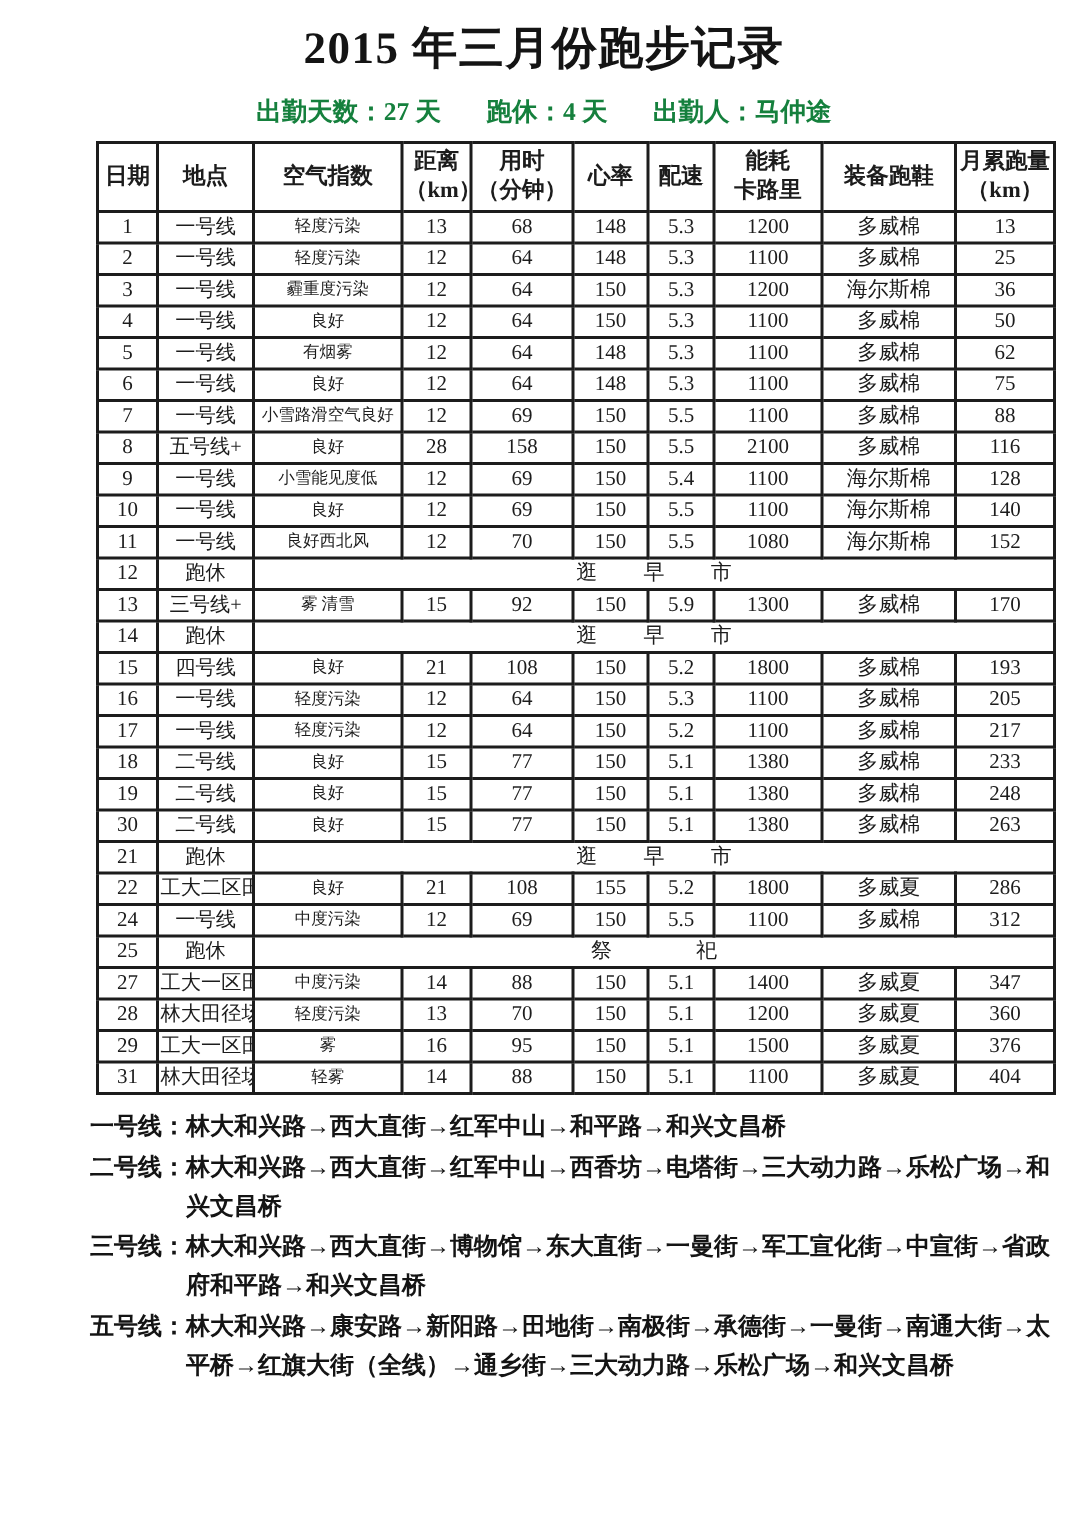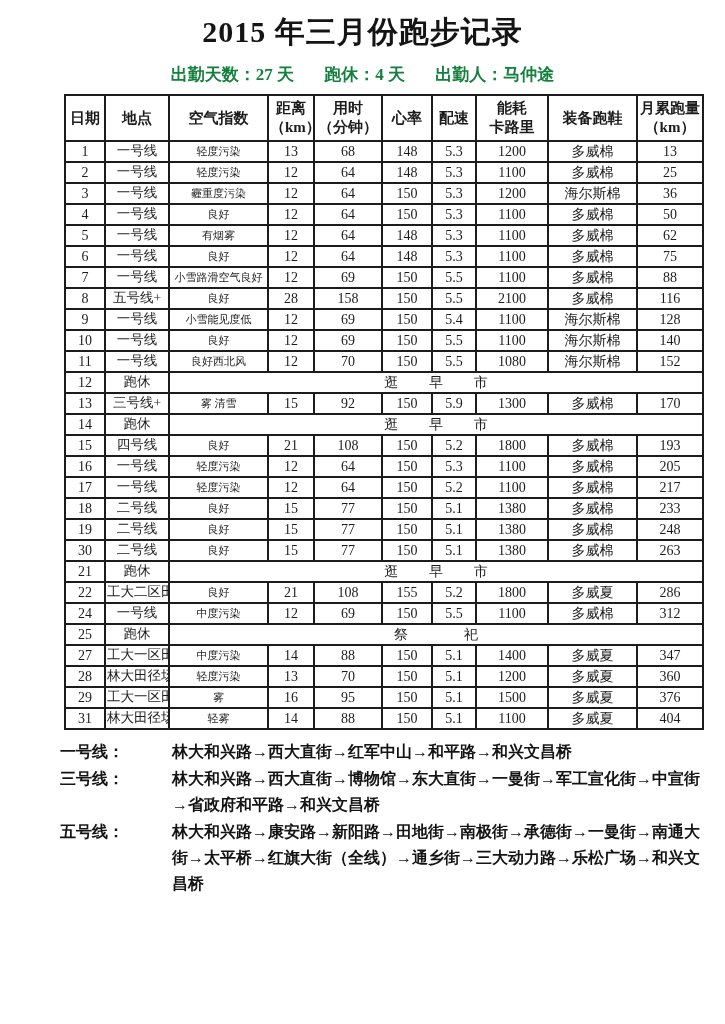--- a/index.html
+++ b/index.html
@@ -61,21 +61,21 @@
   td.cell-air { font-size: 11px; }
   td.cell-location { font-size: 13.5px; }
   .rest-note { display: inline-block; }
 
   .routes {
     margin: 9px 20px 0 60px;
     font-size: 16px;
     font-weight: bold;
     color: #141414;
   }
-  .route { display: flex; line-height: 26px; margin-bottom: 1px; gap: 48px; }
+  .route { display: flex; line-height: 26px; margin-bottom: 1px; }
   .route-label { flex: 0 0 auto; white-space: nowrap; }
   .route-path { flex: 1 1 auto; }
 </style>
 </head>
 <body>
 
 <div class="page">
 
   <h1 class="doc-title">2015 年三月份跑步记录</h1>
 
@@ -427,20 +427,24 @@
         </tr>
       </tbody>
   </table>
 
   <div class="routes" id="routes">
       <div class="route">
         <span class="route-label">一号线：</span>
         <span class="route-path">林大和兴路→西大直街→红军中山→和平路→和兴文昌桥</span>
       </div>
       <div class="route">
+        <span class="route-label">二号线：</span>
+        <span class="route-path">林大和兴路→西大直街→红军中山→西香坊→电塔街→三大动力路→乐松广场→和兴文昌桥</span>
+      </div>
+      <div class="route">
         <span class="route-label">三号线：</span>
         <span class="route-path">林大和兴路→西大直街→博物馆→东大直街→一曼街→军工宣化街→中宣街→省政府和平路→和兴文昌桥</span>
       </div>
       <div class="route">
         <span class="route-label">五号线：</span>
         <span class="route-path">林大和兴路→康安路→新阳路→田地街→南极街→承德街→一曼街→南通大街→太平桥→红旗大街（全线）→通乡街→三大动力路→乐松广场→和兴文昌桥</span>
       </div>
     </div>
 
 </div>

